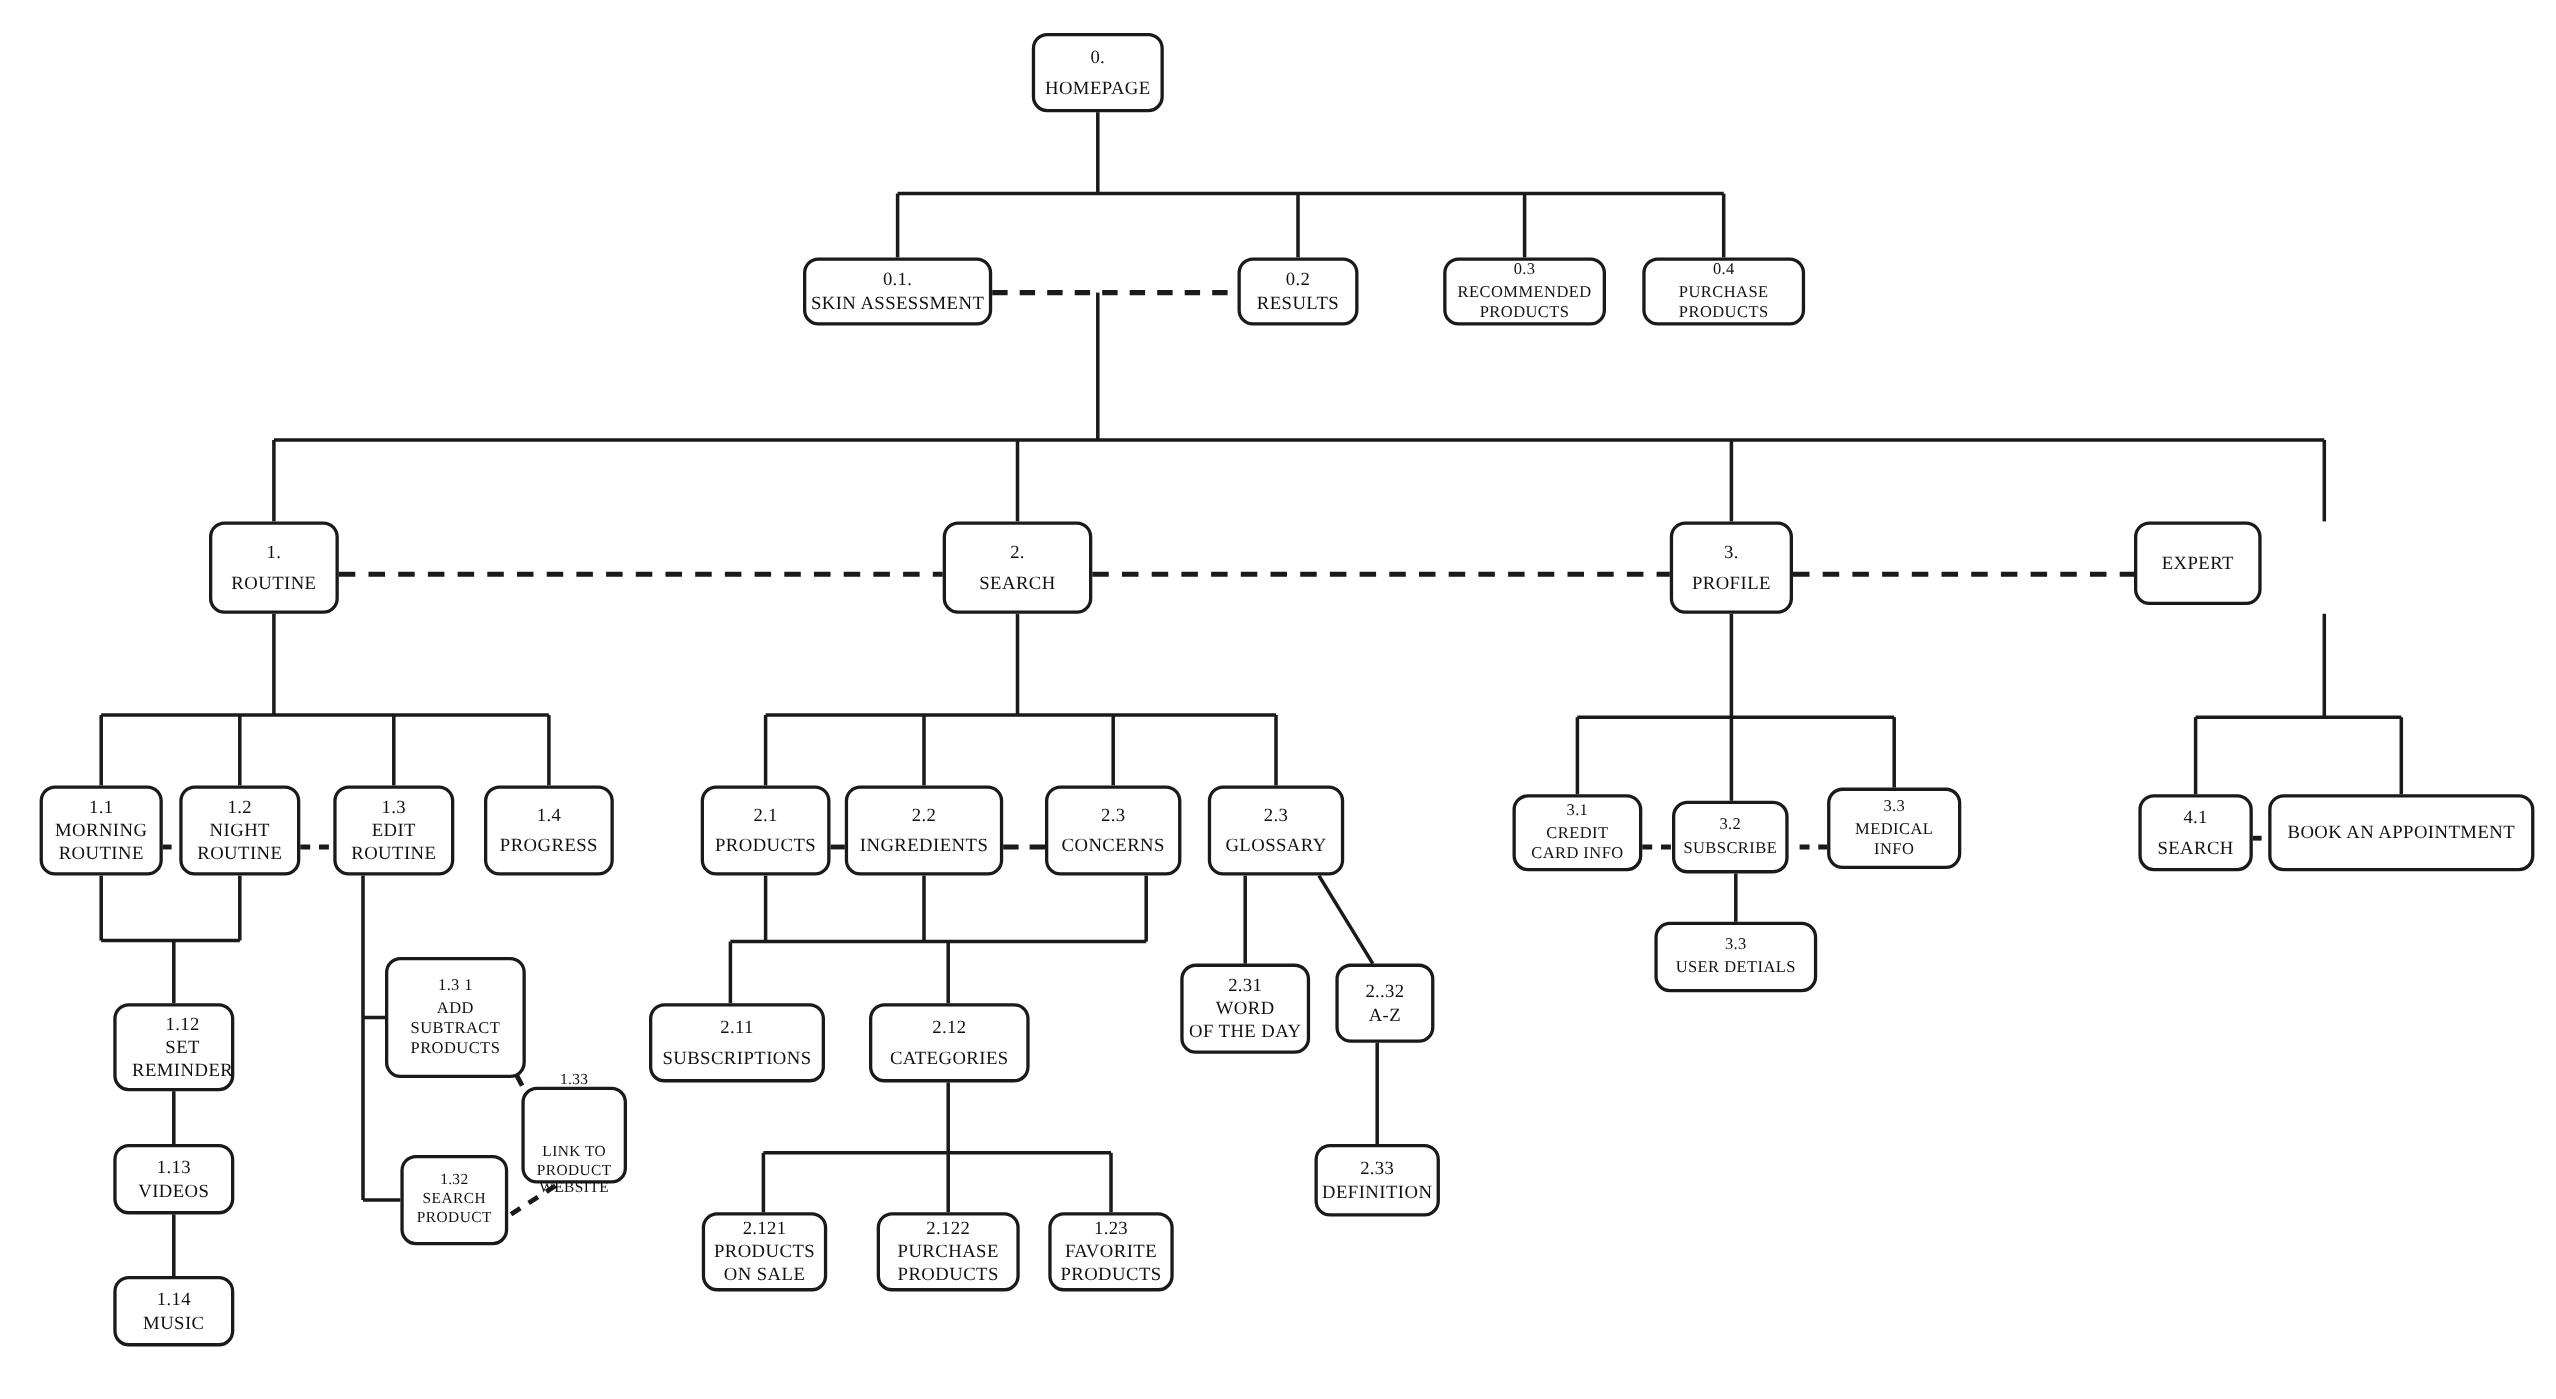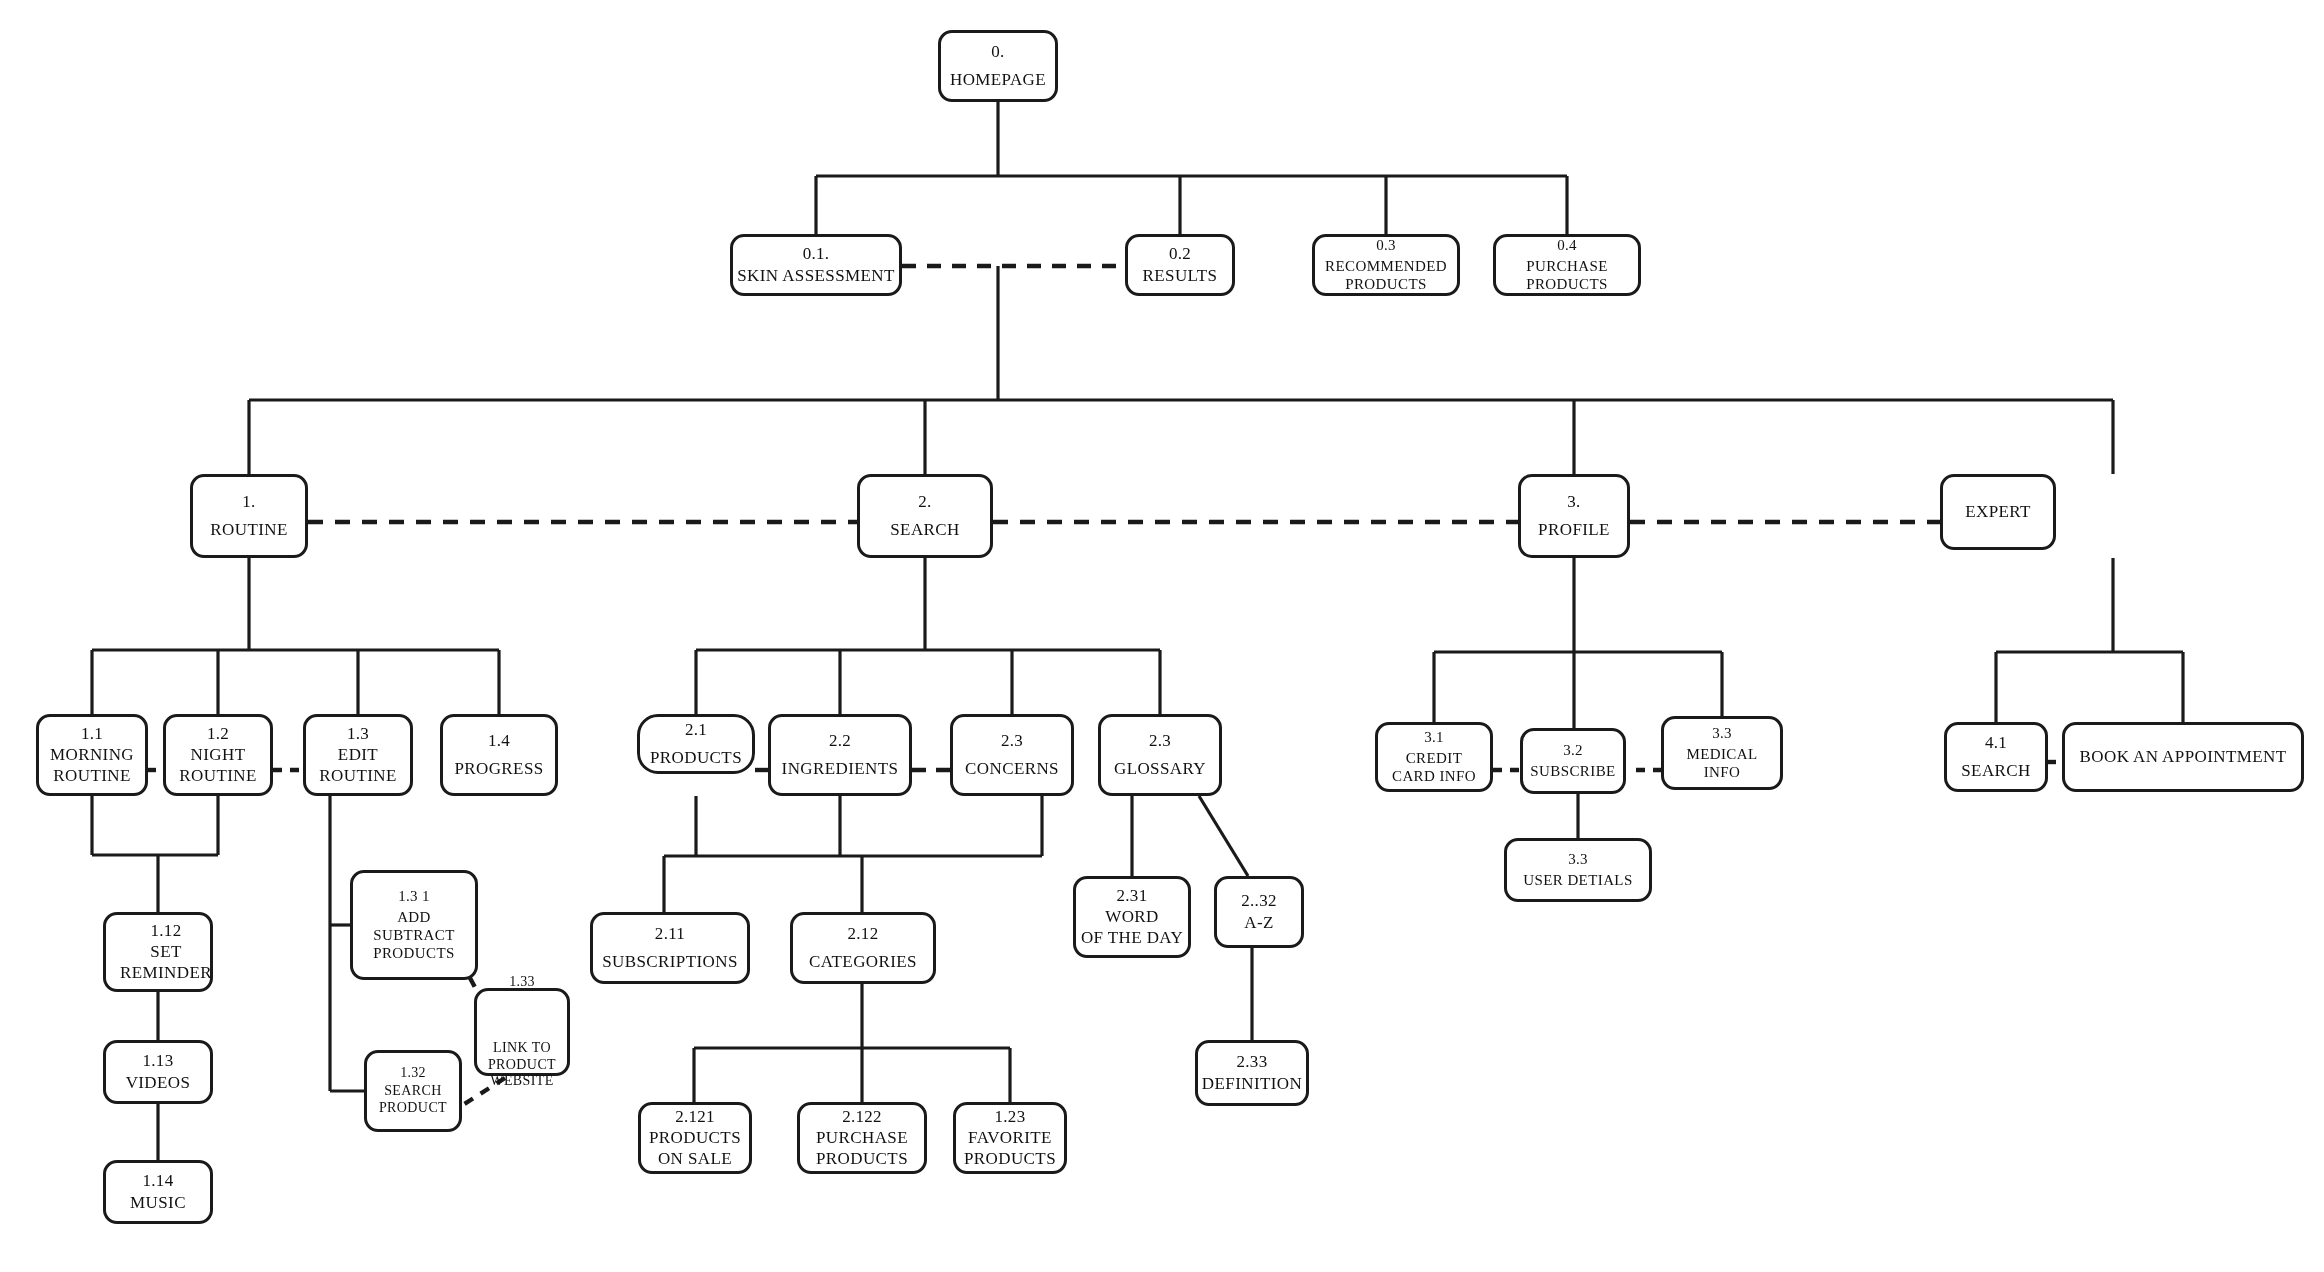--- a/index.html
+++ b/index.html
@@ -217,21 +217,21 @@
         <div class="num">1.32</div>
         <div class="lbl">SEARCH
 PRODUCT</div>
       </div>
       <div class="node tight xs" style="left: 474px; top: 988px; width: 96px; height: 88px; gap: 48px;">
         <div class="num">1.33</div>
         <div class="lbl">LINK TO
 PRODUCT
 WEBSITE</div>
       </div>
-      <div class="node gap" style="left: 637px; top: 714px; width: 118px; height: 60px; border-radius: 21px;">
+      <div class="node gap" style="left: 637px; top: 714px; width: 118px; height: 82px;">
         <div class="num">2.1</div>
         <div class="lbl">PRODUCTS</div>
       </div>
       <div class="node gap" style="left: 768px; top: 714px; width: 144px; height: 82px;">
         <div class="num">2.2</div>
         <div class="lbl">INGREDIENTS</div>
       </div>
       <div class="node gap" style="left: 950px; top: 714px; width: 124px; height: 82px;">
         <div class="num">2.3</div>
         <div class="lbl">CONCERNS</div>

